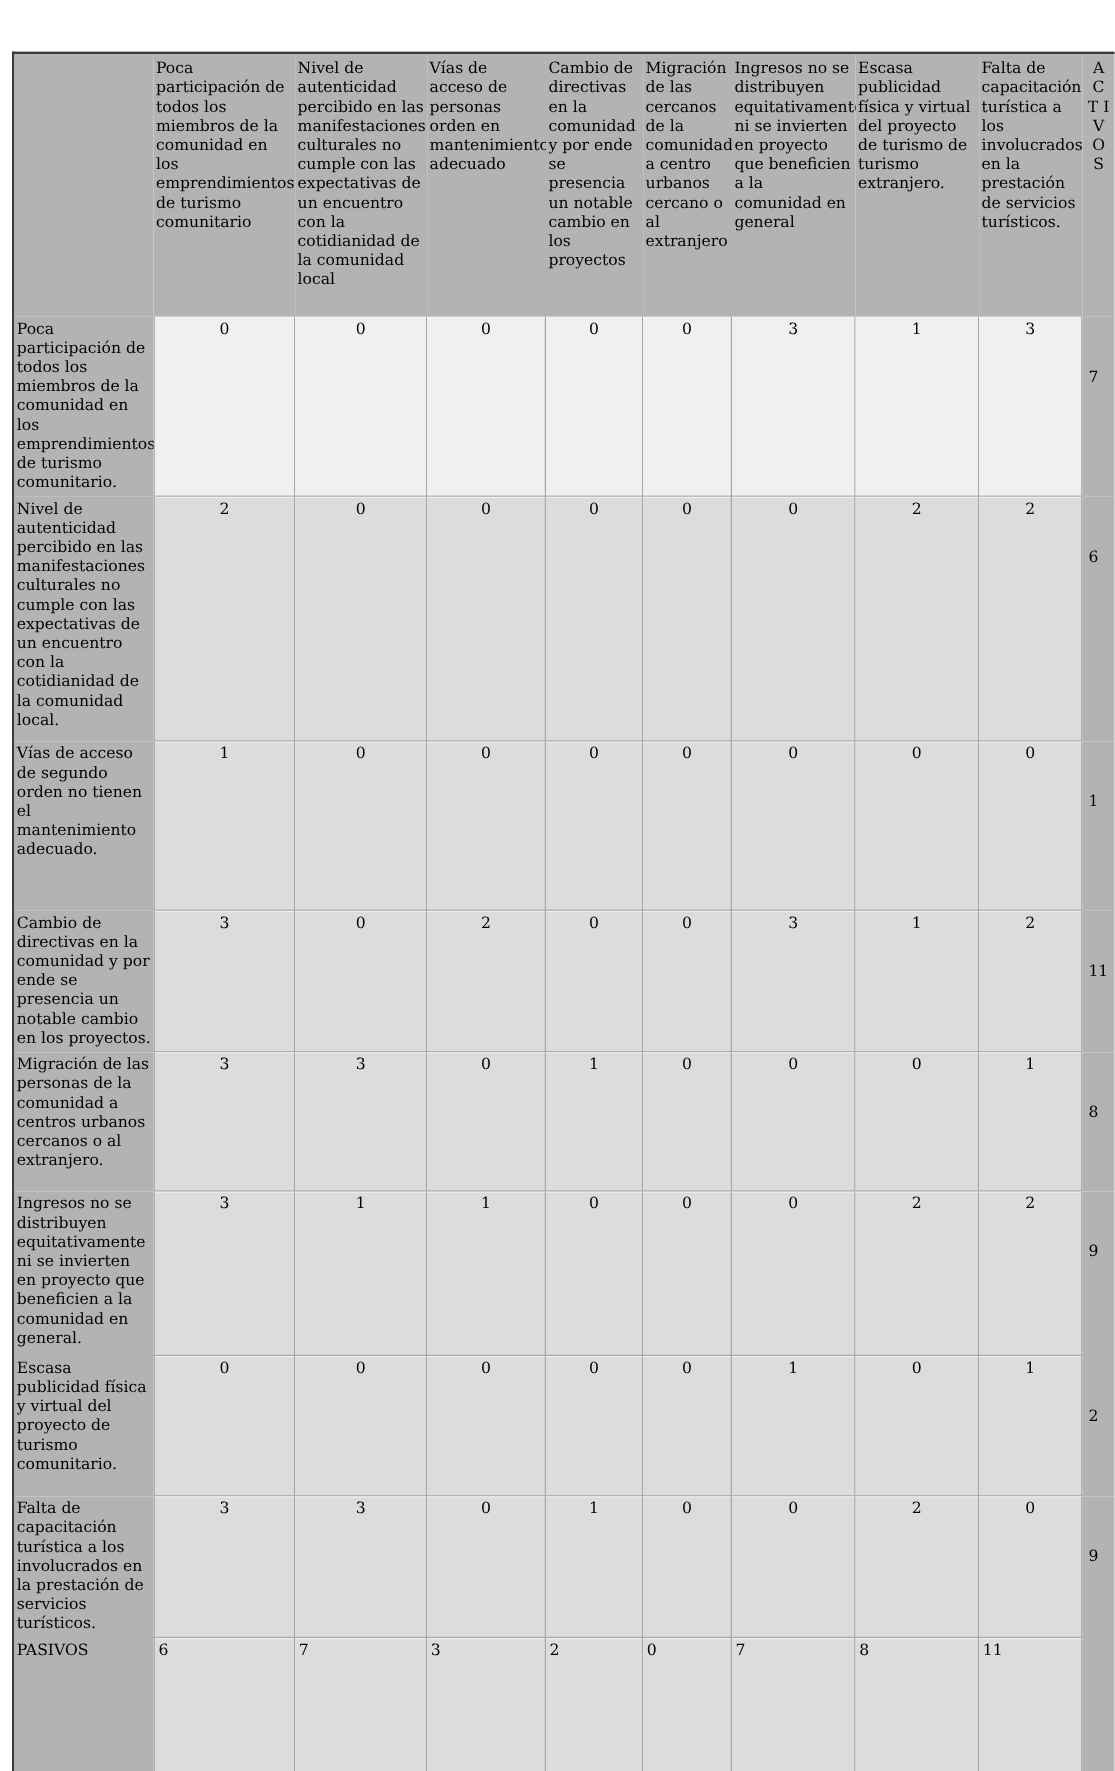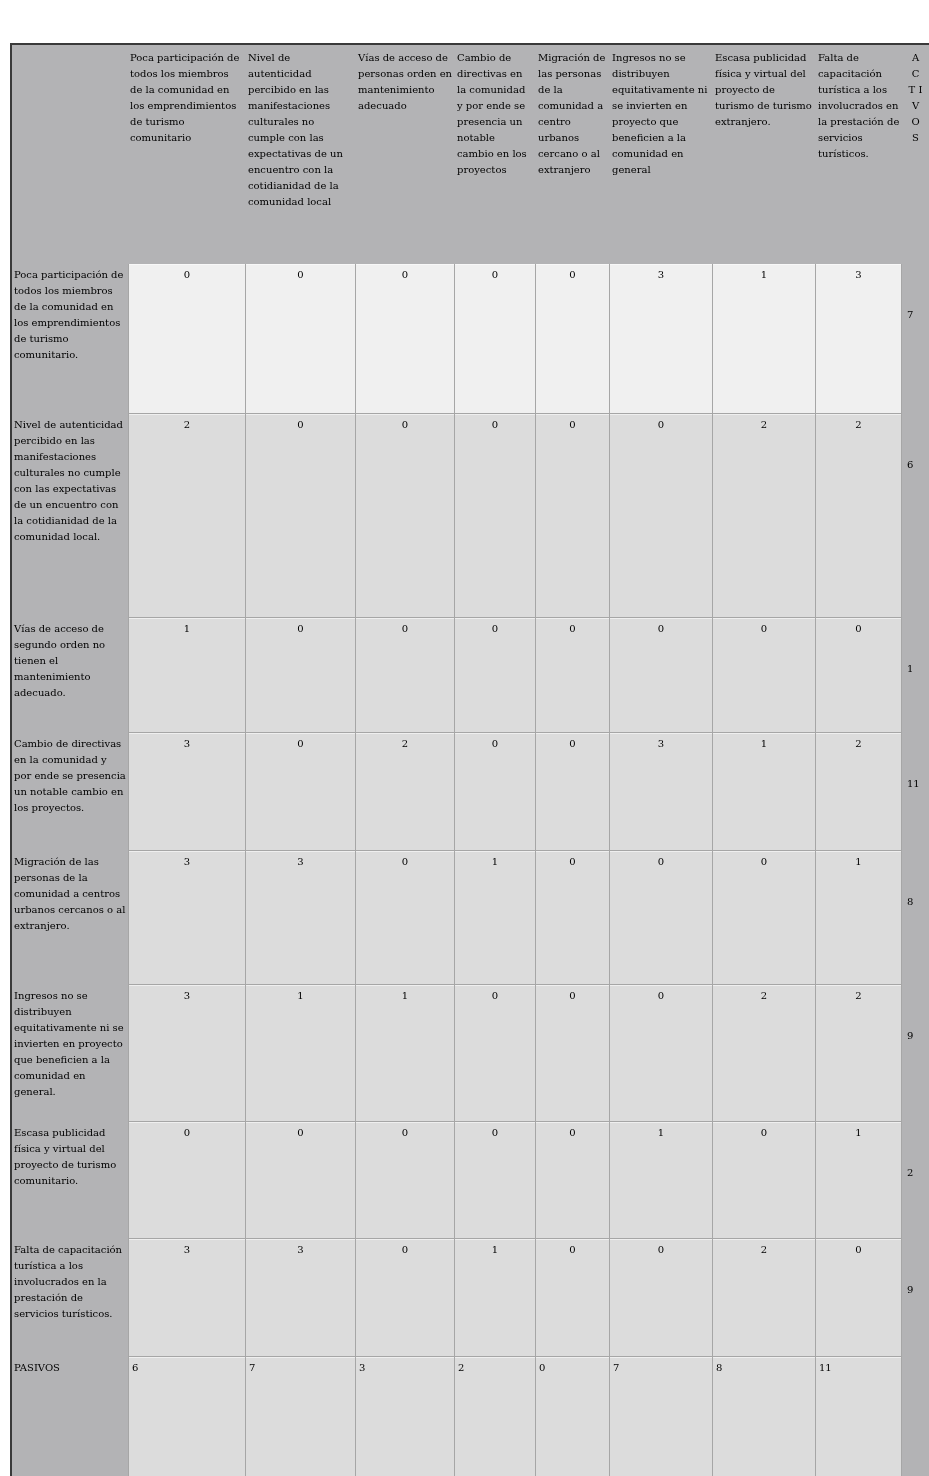--- a/index.html
+++ b/index.html
@@ -9,21 +9,21 @@
     --grid_line:#a6a6a6;
     --outer_border:#3a3a3a;
     --text:#000000;
     --page_bg:#ffffff;
   }
   html,body{margin:0;padding:0;background:var(--page_bg);}
   .page{
     position:relative;width:929px;height:1476px;overflow:hidden;
     background:var(--page_bg);color:var(--text);
     font-family:"DejaVu Serif","Liberation Serif",serif;
-    font-size:10px;line-height:16px;
+    font-size:13px;line-height:16px;
   }
   table.matrix{
     position:absolute;left:10px;top:43px;width:919px;
     border-collapse:separate;border-spacing:0;table-layout:fixed;
     border-top:2px solid var(--outer_border);
     border-left:2px solid var(--outer_border);
     border-bottom:2px solid var(--outer_border);
   }
   th,td{
     font-weight:normal;vertical-align:top;text-align:left;
@@ -41,23 +41,23 @@
   }
   td.val-first{border-left:1px solid var(--grid_line);}
   td.light{background:var(--row_light);}
   td.dark{background:var(--row_dark);}
   td.activos{padding-top:43px;padding-left:5px;text-align:left;}
   td.activos-empty{padding:0;}
   td.pasivos-val{text-align:left;padding-left:3px;}
   tr.hrow{height:219px;}
   tr.r0{height:150px;}
   tr.r1{height:204px;}
-  tr.r2{height:115px;}
+  tr.r2{height:141px;}
   tr.r3{height:118px;}
-  tr.r4{height:134px;margin-top:32px;}
+  tr.r4{height:116px;margin-top:32px;}
   tr.r5{height:137px;}
   tr.r6{height:117px;}
   tr.r7{height:118px;}
   tr.r8{height:144px;}
 </style>
 </head>
 <body>
 
 <div class="page">
   <table class="matrix" id="matrix-table">
@@ -73,21 +73,21 @@
       <col style="width:86px">
       <col style="width:27px">
     </colgroup>
     <thead>
         <tr class="hrow">
           <th class="gray corner"></th>
           <th class="gray colhead">Poca participación de todos los miembros de la comunidad en los emprendimientos de turismo comunitario</th>
           <th class="gray colhead">Nivel de autenticidad percibido en las manifestaciones culturales no cumple con las expectativas de un encuentro con la cotidianidad de la comunidad local</th>
           <th class="gray colhead">Vías de acceso de personas orden en mantenimiento adecuado</th>
           <th class="gray colhead">Cambio de directivas en la comunidad y por ende se presencia un notable cambio en los proyectos</th>
-          <th class="gray colhead">Migración de las personas de la comunidad a centro urbanos cercano o al extranjero</th>
+          <th class="gray colhead">Migración de las cercanos de la comunidad a centro urbanos cercano o al extranjero</th>
           <th class="gray colhead">Ingresos no se distribuyen equitativamente ni se invierten en proyecto que beneficien a la comunidad en general</th>
           <th class="gray colhead">Escasa publicidad física y virtual del proyecto de turismo de turismo extranjero.</th>
           <th class="gray colhead">Falta de capacitación turística a los involucrados en la prestación de servicios turísticos.</th>
           <th class="gray activos-head">A
 C
 T I
 V
 O
 S</th>
         </tr>

